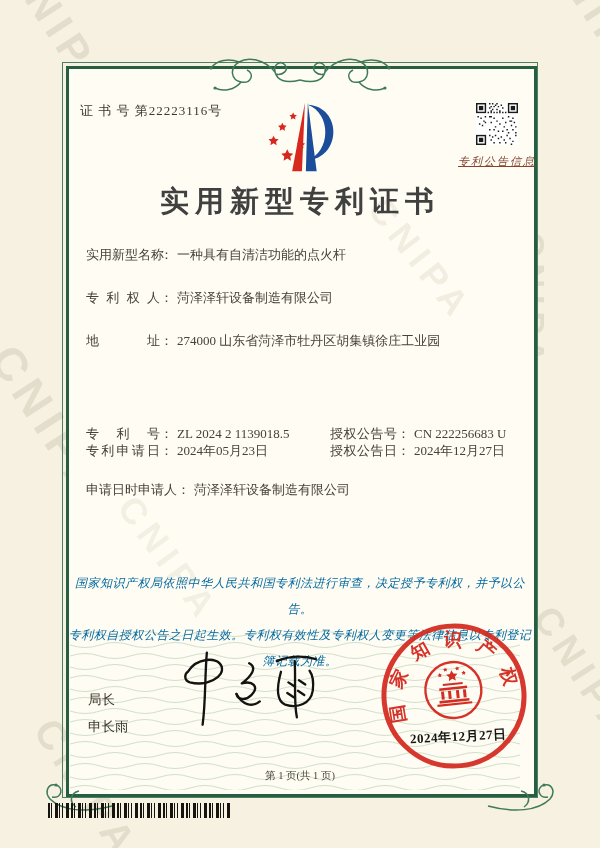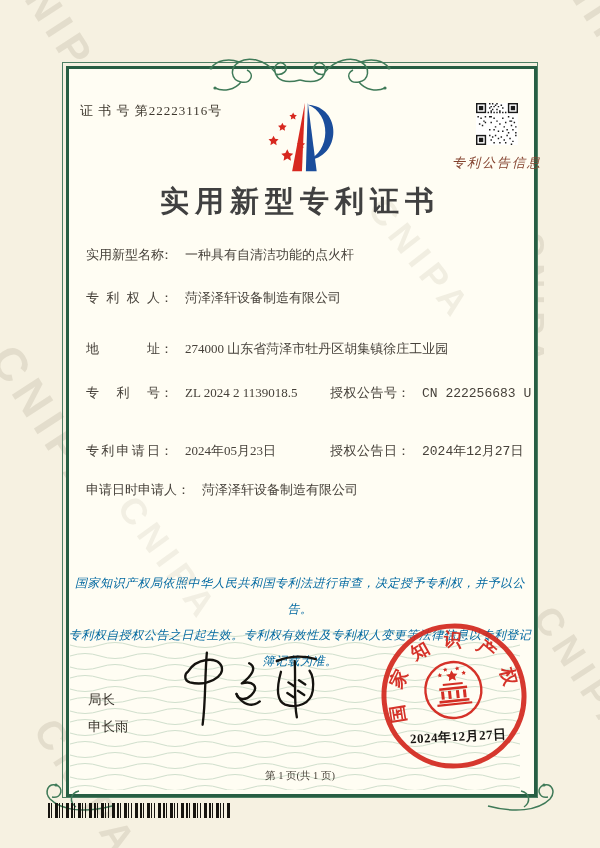--- a/index.html
+++ b/index.html
@@ -17,32 +17,32 @@
   .border-inner{position:absolute;left:66px;top:66px;width:465px;height:725px;
       border:3px solid #275e43;background:#fffdf3;}
 
   
   .waves{position:absolute;left:70px;top:628px;width:460px;height:162px;overflow:hidden;}
 
   .cert-no{position:absolute;left:80px;top:102px;font-size:13px;color:#3e382e;letter-spacing:1px;}
 
   .qr-wrap{position:absolute;left:447px;top:103px;width:100px;text-align:center;}
   .qr-wrap svg{width:42px;height:42px;display:block;margin:0 auto;}
-  .qr-caption{margin-top:9px;font-size:13px;color:#84432f;letter-spacing:2px;font-style:italic;}
+  .qr-caption{margin-top:9px;font-size:11px;color:#84432f;letter-spacing:2px;font-style:italic;text-decoration:underline;}
 
   .logo{position:absolute;left:251px;top:96px;width:98px;height:82px;}
 
   .title{position:absolute;left:0;top:182px;width:600px;text-align:center;
       font-size:29px;font-weight:bold;color:#404040;letter-spacing:6px;}
 
   .row{position:absolute;left:86px;font-size:13px;color:#46413a;white-space:nowrap;}
   .lbl{display:inline-block;width:74px;text-align:justify;text-align-last:justify;}
   .lbl.wide{width:auto;text-align:center;text-align-last:auto;}
-  .val{margin-left:12px;}
-  .rcol{position:absolute;left:244px;top:0;white-space:nowrap;font-family:Liberation Mono, monospace;}
+  .val{margin-left:4px;}
+  .rcol{position:absolute;left:244px;top:0;white-space:nowrap;}
   .rlbl{display:inline-block;width:67px;text-align:justify;text-align-last:justify;}
 
   .statement{position:absolute;left:66px;top:570px;width:468px;text-align:center;
       font-size:12px;font-style:italic;color:#0369a1;line-height:26px;letter-spacing:0.5px;}
 
   .signer{position:absolute;left:88px;top:686px;font-size:13.5px;color:#3a352d;line-height:27px;}
   .signature{position:absolute;left:162px;top:640px;width:185px;height:90px;}
 
   .seal{position:absolute;left:374px;top:616px;width:160px;height:160px;
       transform:rotate(-6deg);}
@@ -183,25 +183,25 @@
   </svg>
 
   <div class="title">实用新型专利证书</div>
 
   <div class="row" style="top:246px;">
     <span class="lbl">实用新型名称</span><span>：</span><span class="val">一种具有自清洁功能的点火杆</span>
   </div>
   <div class="row" style="top:289px;">
     <span class="lbl">专利权人</span><span>：</span><span class="val">菏泽泽轩设备制造有限公司</span>
   </div>
-  <div class="row" style="top:340px;">
+  <div class="row" style="top:332px;">
     <span class="lbl">地址</span><span>：</span><span class="val">274000 山东省菏泽市牡丹区胡集镇徐庄工业园</span>
   </div>
 
-  <div class="row" style="top:384px;">
+  <div class="row" style="top:425px;">
     <span class="lbl">专利号</span><span>：</span><span class="val">ZL 2024 2 1139018.5</span>
     <span class="rcol"><span class="rlbl">授权公告号</span><span>：</span><span class="val">CN 222256683 U</span></span>
   </div>
   <div class="row" style="top:442px;">
     <span class="lbl">专利申请日</span><span>：</span><span class="val">2024年05月23日</span>
     <span class="rcol"><span class="rlbl">授权公告日</span><span>：</span><span class="val">2024年12月27日</span></span>
   </div>
 
   <div class="row" style="top:481px;">
     <span class="lbl wide">申请日时申请人</span><span>：</span><span class="val">菏泽泽轩设备制造有限公司</span>

